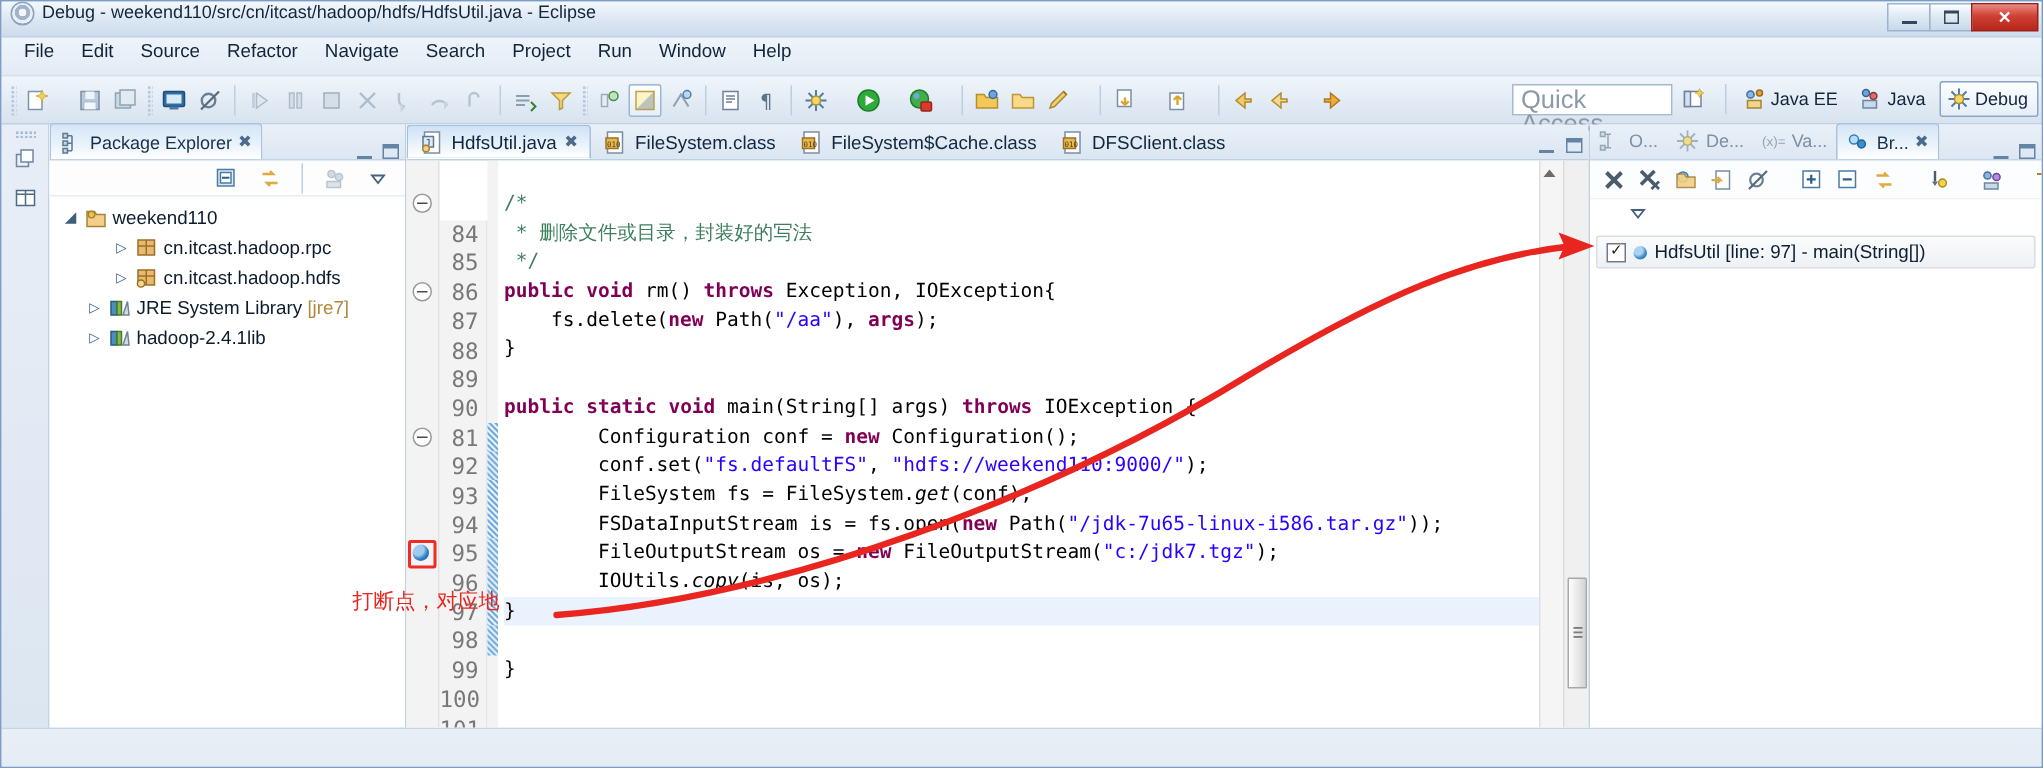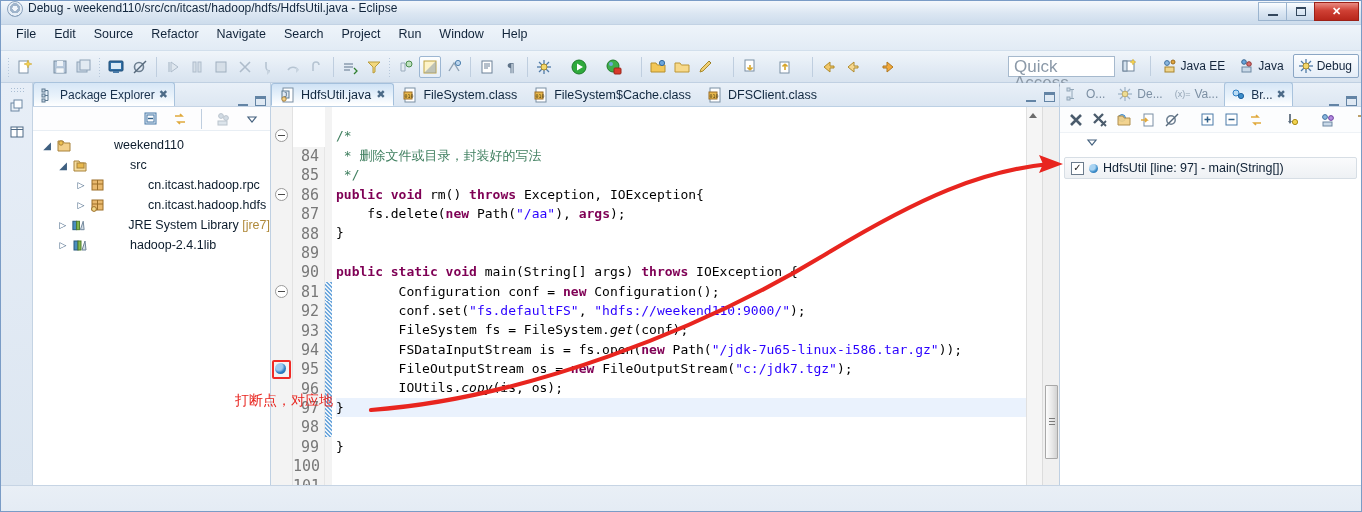--- a/index.html
+++ b/index.html
@@ -151,21 +151,21 @@
 
   .view-toolbar {
     height: 24px; display: flex; align-items: center; justify-content: flex-end;
     gap: 5px; padding-right: 6px; background: #fdfdfe; border-bottom: 1px solid #e8eef4;
   }
   .tree { padding: 4px 0 0 4px; font-size: 12.5px; color: #0c1c2c; }
   .tnode { display: flex; align-items: center; height: 20px; gap: 3px; white-space: nowrap; }
   .tarrow { width: 12px; text-align: center; color: #4a6party; color: #3e5f80; font-size: 9px; }
   .tarrow.open::after { content: "\25E2"; font-size: 10px; }
   .tarrow.closed::after { content: "\25B7"; font-size: 9px; }
-  .tlabel { font-size: 12.5px; margin-left: 39px; }
+  .tlabel { font-size: 12.5px; }
   .tlabel .muted { color: #b08a3c; }
 
   
   .editor-panel { flex: 1; display: flex; flex-direction: column; background: #fff; min-width: 0; }
   .ed-tabrow {
     height: 24px; display: flex; align-items: flex-end;
     background: linear-gradient(#e9f0f8,#dbe6f2);
     border-bottom: 1px solid #bcd0e4; position: relative;
   }
   .ed-tab {
@@ -615,28 +615,20 @@
       </div>
 
       <div class="tree">
         <div class="tnode" style="padding-left:4px">
           <span class="tarrow open"></span>
           <svg class="icn" viewBox="0 0 16 16">
               <path d="M2 4h5l1.3 2H14v8H2z" fill="#f3d08a" stroke="#a8823a"></path>
               <circle cx="5" cy="6" r="2.2" fill="#efc14f" stroke="#a8823a"></circle>
             </svg>
           <span class="tlabel">weekend110</span>
-        </div>
-        <div class="tnode" style="padding-left:20px">
-          <span class="tarrow open"></span>
-          <svg class="icn" viewBox="0 0 16 16">
-              <path d="M2 4h5l1.3 2H14v8H2z" fill="#f5dda0" stroke="#a8823a"></path>
-              <rect x="5" y="6" width="7" height="5" fill="#e8b84c" stroke="#a8823a"></rect>
-            </svg>
-          <span class="tlabel">src</span>
         </div>
         <div class="tnode" style="padding-left:38px">
           <span class="tarrow closed"></span>
           <svg class="icn" viewBox="0 0 16 16">
               <rect x="2" y="3" width="11" height="10" fill="#e9b96e" stroke="#9c6f28"></rect>
               <path d="M2 7h11M7.5 3v10" stroke="#9c6f28"></path>
             </svg>
           <span class="tlabel">cn.itcast.hadoop.rpc</span>
         </div>
         <div class="tnode" style="padding-left:38px">

